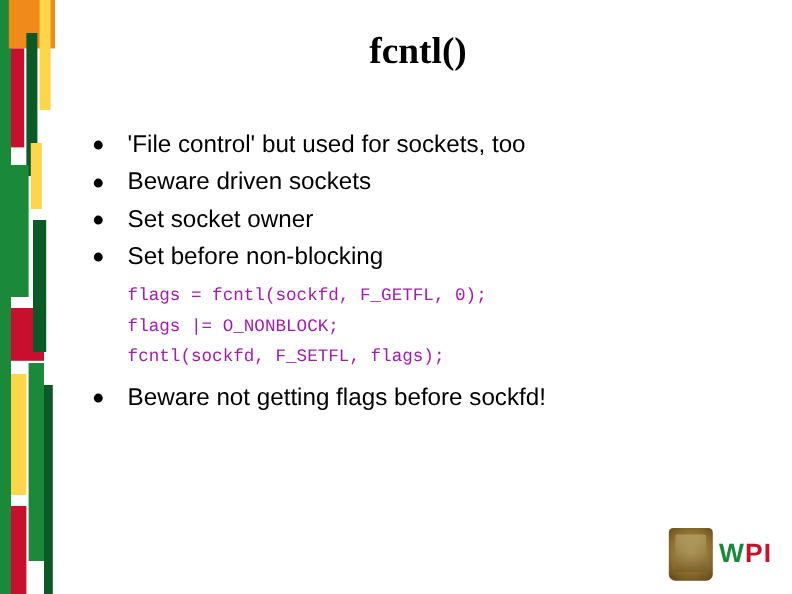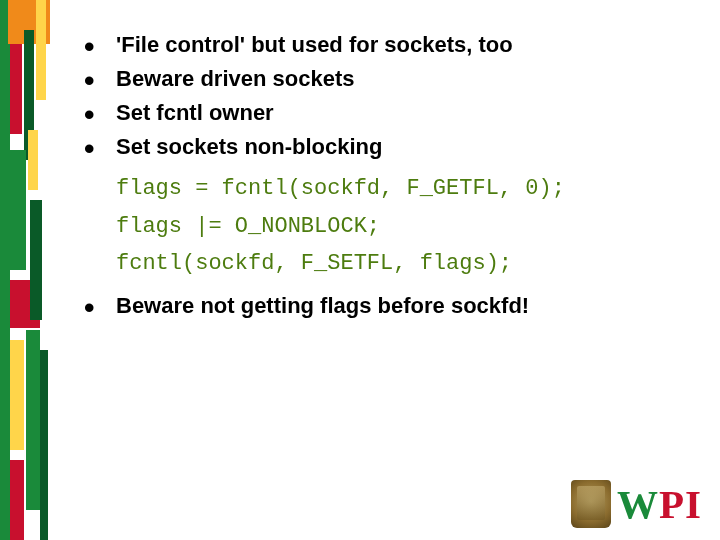--- a/index.html
+++ b/index.html
@@ -3,27 +3,27 @@
 <meta charset="utf-8">
 <style>
   * { margin: 0; padding: 0; box-sizing: border-box; }
   html, body { width: 720px; height: 540px; overflow: hidden; font-family: Arial, Helvetica, sans-serif; background: #fff; }
   .slide { position: relative; width: 720px; height: 540px; }
   .sidebar { position: absolute; left: 0; top: 0; width: 48px; height: 540px; }
   .bar { position: absolute; }
   .content { position: absolute; left: 60px; top: 28px; right: 20px; }
   .title { font-family: "Times New Roman", Times, serif; font-size: 34px; text-align: center; color: #000; margin-bottom: 48px; }
   .bullets { list-style: none; margin-left: 52px; }
-  .bullets > li { position: relative; font-size: 22px; color: #000; line-height: 1.55; padding-left: 4px; font-weight: bold; }
+  .bullets > li { position: relative; font-size: 22px; color: #000; line-height: 1.55; padding-left: 4px; }
   .bullets > li::before { content: "•"; position: absolute; left: -28px; top: -4px; font-size: 30px; color: #000; }
-  .codeblock { margin-left: 56px; margin-top: 6px; font-family: "Courier New", Courier, monospace; font-size: 22px; line-height: 1.7; color: #4d7c0f; white-space: pre; }
+  .codeblock { margin-left: 56px; margin-top: 6px; font-family: "Courier New", Courier, monospace; font-size: 16px; line-height: 1.7; color: #a21caf; white-space: pre; }
   .logo { position: absolute; right: 18px; bottom: 12px; display: flex; align-items: center; gap: 6px; }
   .logo-seal { width: 40px; height: 48px; background: radial-gradient(circle at 50% 45%, #b8a060 0%, #8a6b2e 60%, #5a4418 100%); border-radius: 4px 4px 6px 6px; position: relative; }
   .logo-seal::after { content:""; position:absolute; left:6px; right:6px; top:6px; bottom:8px; background: linear-gradient(#cbb57a,#6b5522); opacity:.5; border-radius:2px;}
-  .logo-text { font-family: Liberation Serif, serif; font-weight: 900; font-size: 41px; letter-spacing: 1px; }
+  .logo-text { font-family: Liberation Sans, sans-serif; font-weight: 900; font-size: 24px; letter-spacing: 1px; }
   .logo-w { color: #1a8a3a; }
   .logo-p { color: #c8102e; }
   .logo-i { color: #c8102e; }
 </style>
 </head>
 <body>
 
 <div class="slide">
 
   <div class="sidebar" id="sidebar">
@@ -36,26 +36,27 @@
       <div class="bar" style="left: 28px; top: 130px; width: 10px; height: 60px; background: rgb(255, 213, 74);"></div>
       <div class="bar" style="left: 10px; top: 280px; width: 30px; height: 48px; background: rgb(200, 16, 46);"></div>
       <div class="bar" style="left: 30px; top: 200px; width: 12px; height: 120px; background: rgb(10, 90, 40);"></div>
       <div class="bar" style="left: 10px; top: 340px; width: 14px; height: 110px; background: rgb(255, 213, 74);"></div>
       <div class="bar" style="left: 26px; top: 330px; width: 14px; height: 180px; background: rgb(26, 138, 58);"></div>
       <div class="bar" style="left: 10px; top: 460px; width: 14px; height: 80px; background: rgb(200, 16, 46);"></div>
       <div class="bar" style="left: 40px; top: 350px; width: 8px; height: 190px; background: rgb(10, 90, 40);"></div>
     </div>
 
   <div class="content">
+    <h1 class="title">fcntl()</h1>
 
     <ul class="bullets" id="bullets-top">
         <li>'File control' but used for sockets, too</li>
         <li>Beware driven sockets</li>
-        <li>Set fcntl owner</li>
-        <li>Set sockets non-blocking</li>
+        <li>Set socket owner</li>
+        <li>Set before non-blocking</li>
       </ul>
 
     <div class="codeblock" id="codeblock">flags = fcntl(sockfd, F_GETFL, 0);
 flags |= O_NONBLOCK;
 fcntl(sockfd, F_SETFL, flags);</div>
 
     <ul class="bullets" id="bullets-bottom" style="margin-top:6px;">
         <li>Beware not getting flags before sockfd!</li>
       </ul>
   </div>

